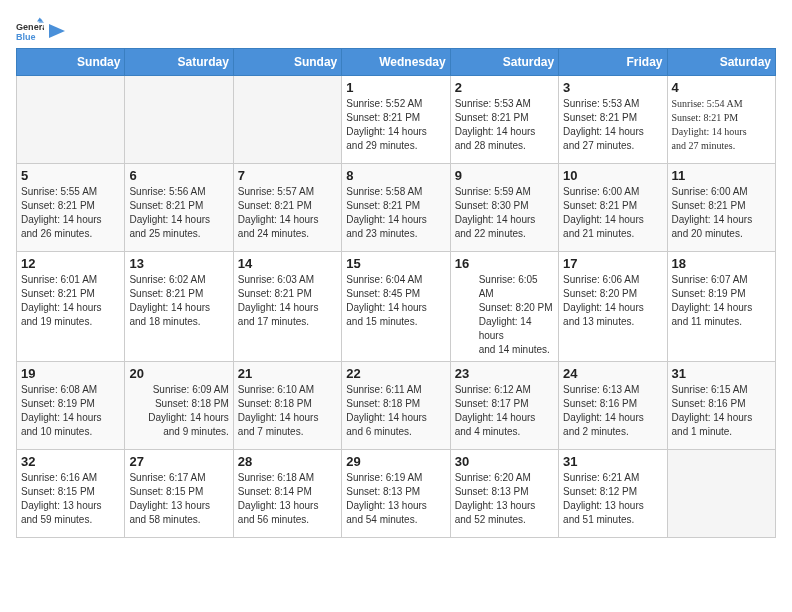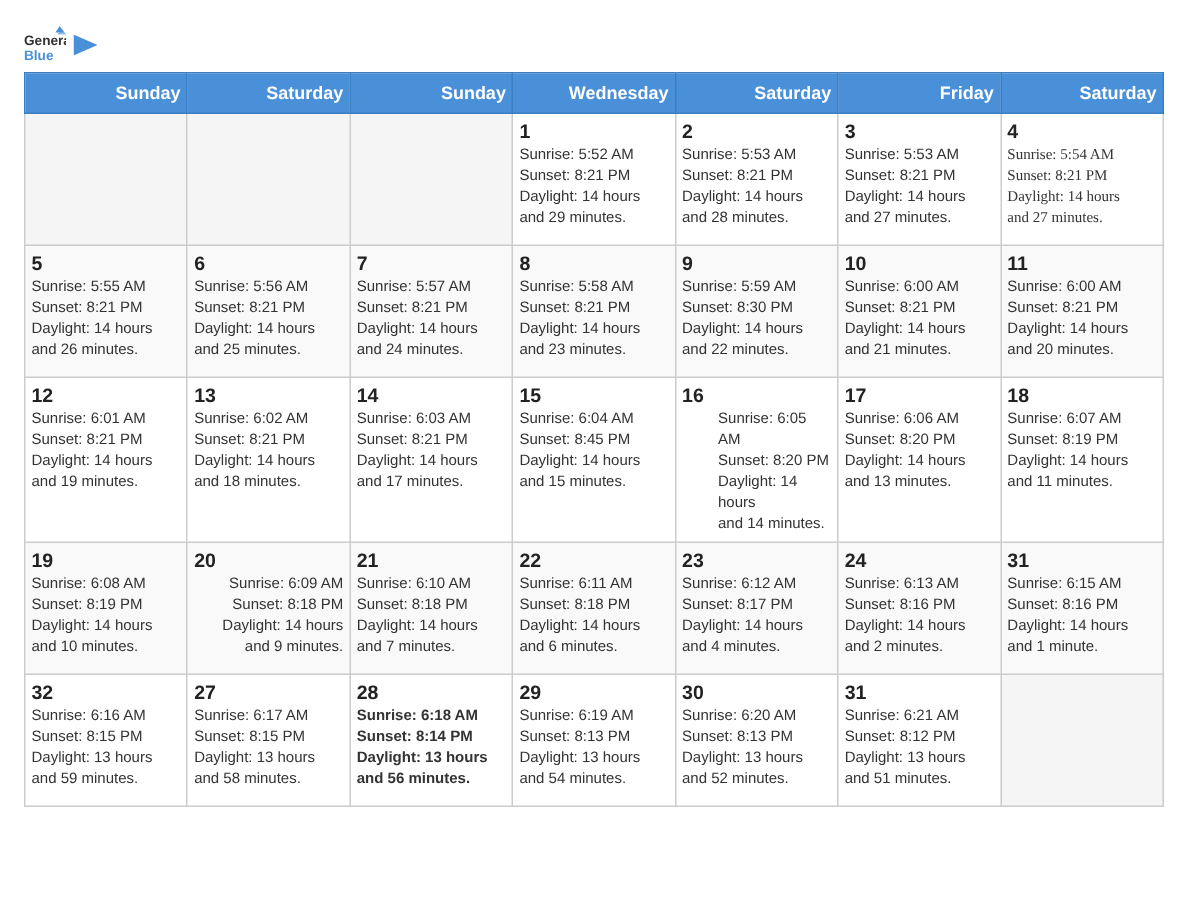--- a/index.html
+++ b/index.html
@@ -317,21 +317,21 @@
         </td>
         <td>
           <div class="day-number">27</div>
           <div class="day-info" style="white-space: pre-line;">Sunrise: 6:17 AM
 Sunset: 8:15 PM
 Daylight: 13 hours
 and 58 minutes.</div>
         </td>
         <td>
           <div class="day-number">28</div>
-          <div class="day-info" style="white-space: pre-line; font-weight: bold;">Sunrise: 6:18 AM
+          <div class="day-info" style="white-space: pre-line;">Sunrise: 6:18 AM
 Sunset: 8:14 PM
 Daylight: 13 hours
 and 56 minutes.</div>
         </td>
         <td>
           <div class="day-number">29</div>
           <div class="day-info" style="white-space: pre-line;">Sunrise: 6:19 AM
 Sunset: 8:13 PM
 Daylight: 13 hours
 and 54 minutes.</div>

